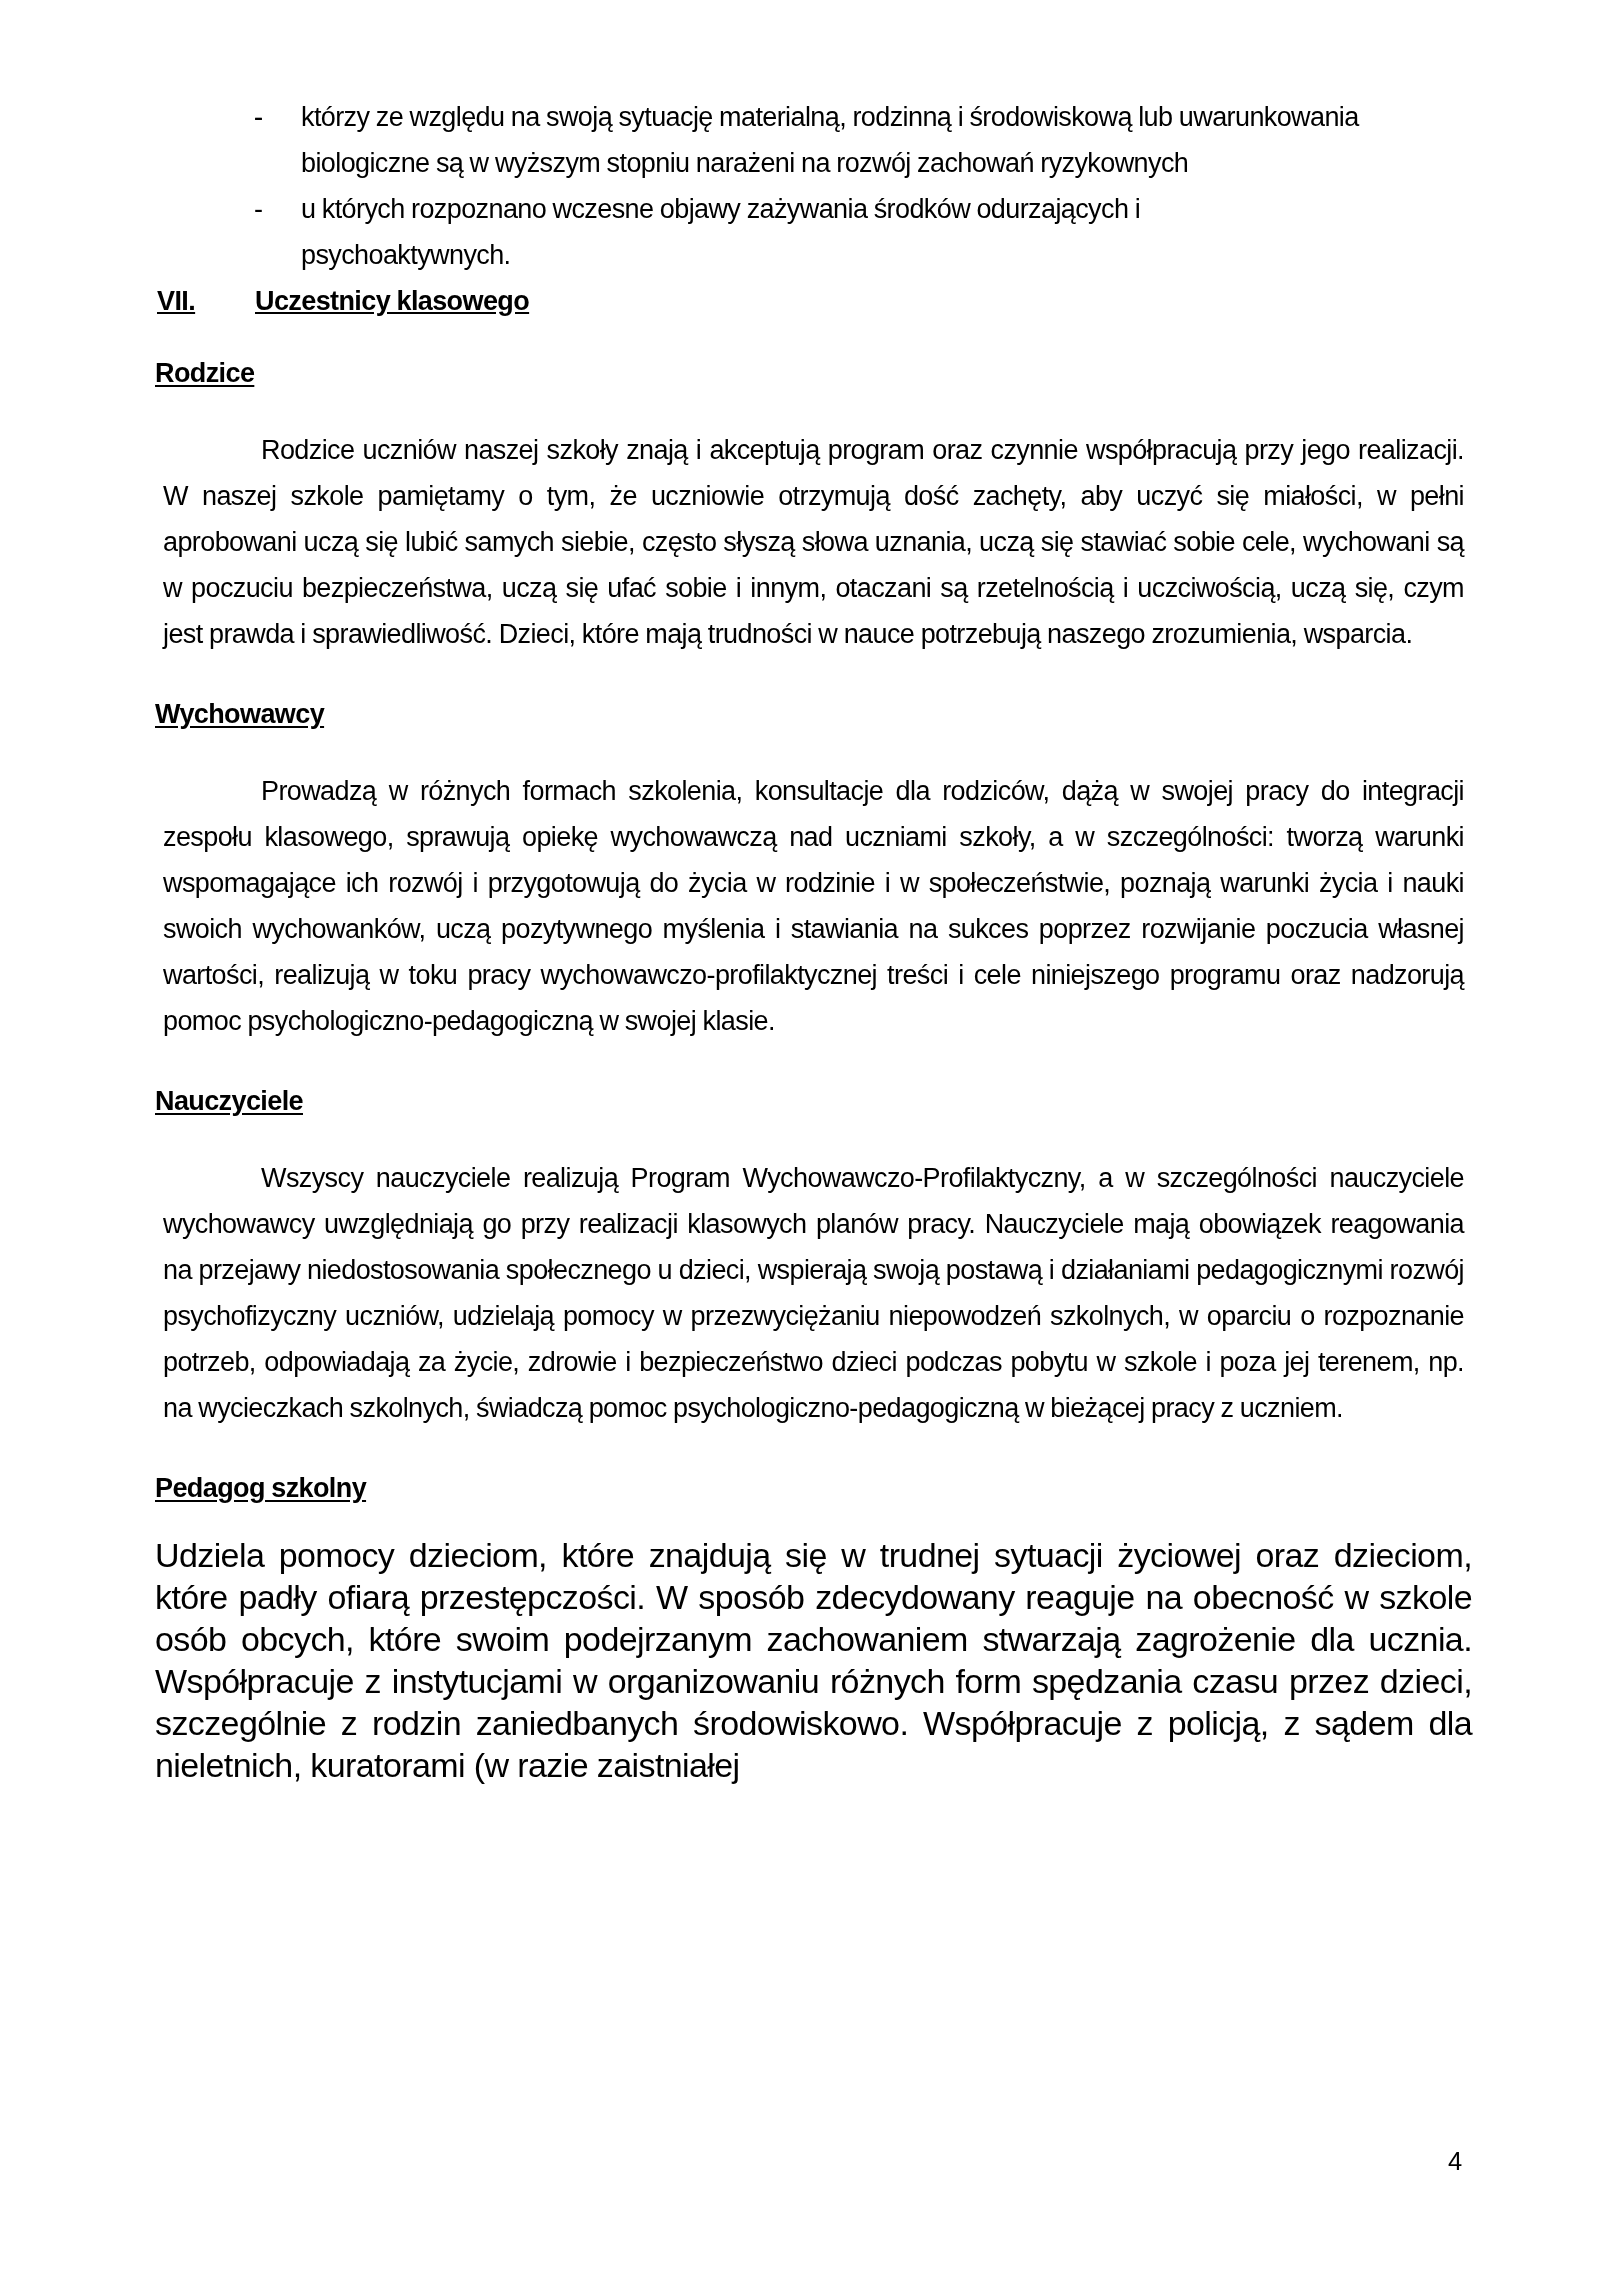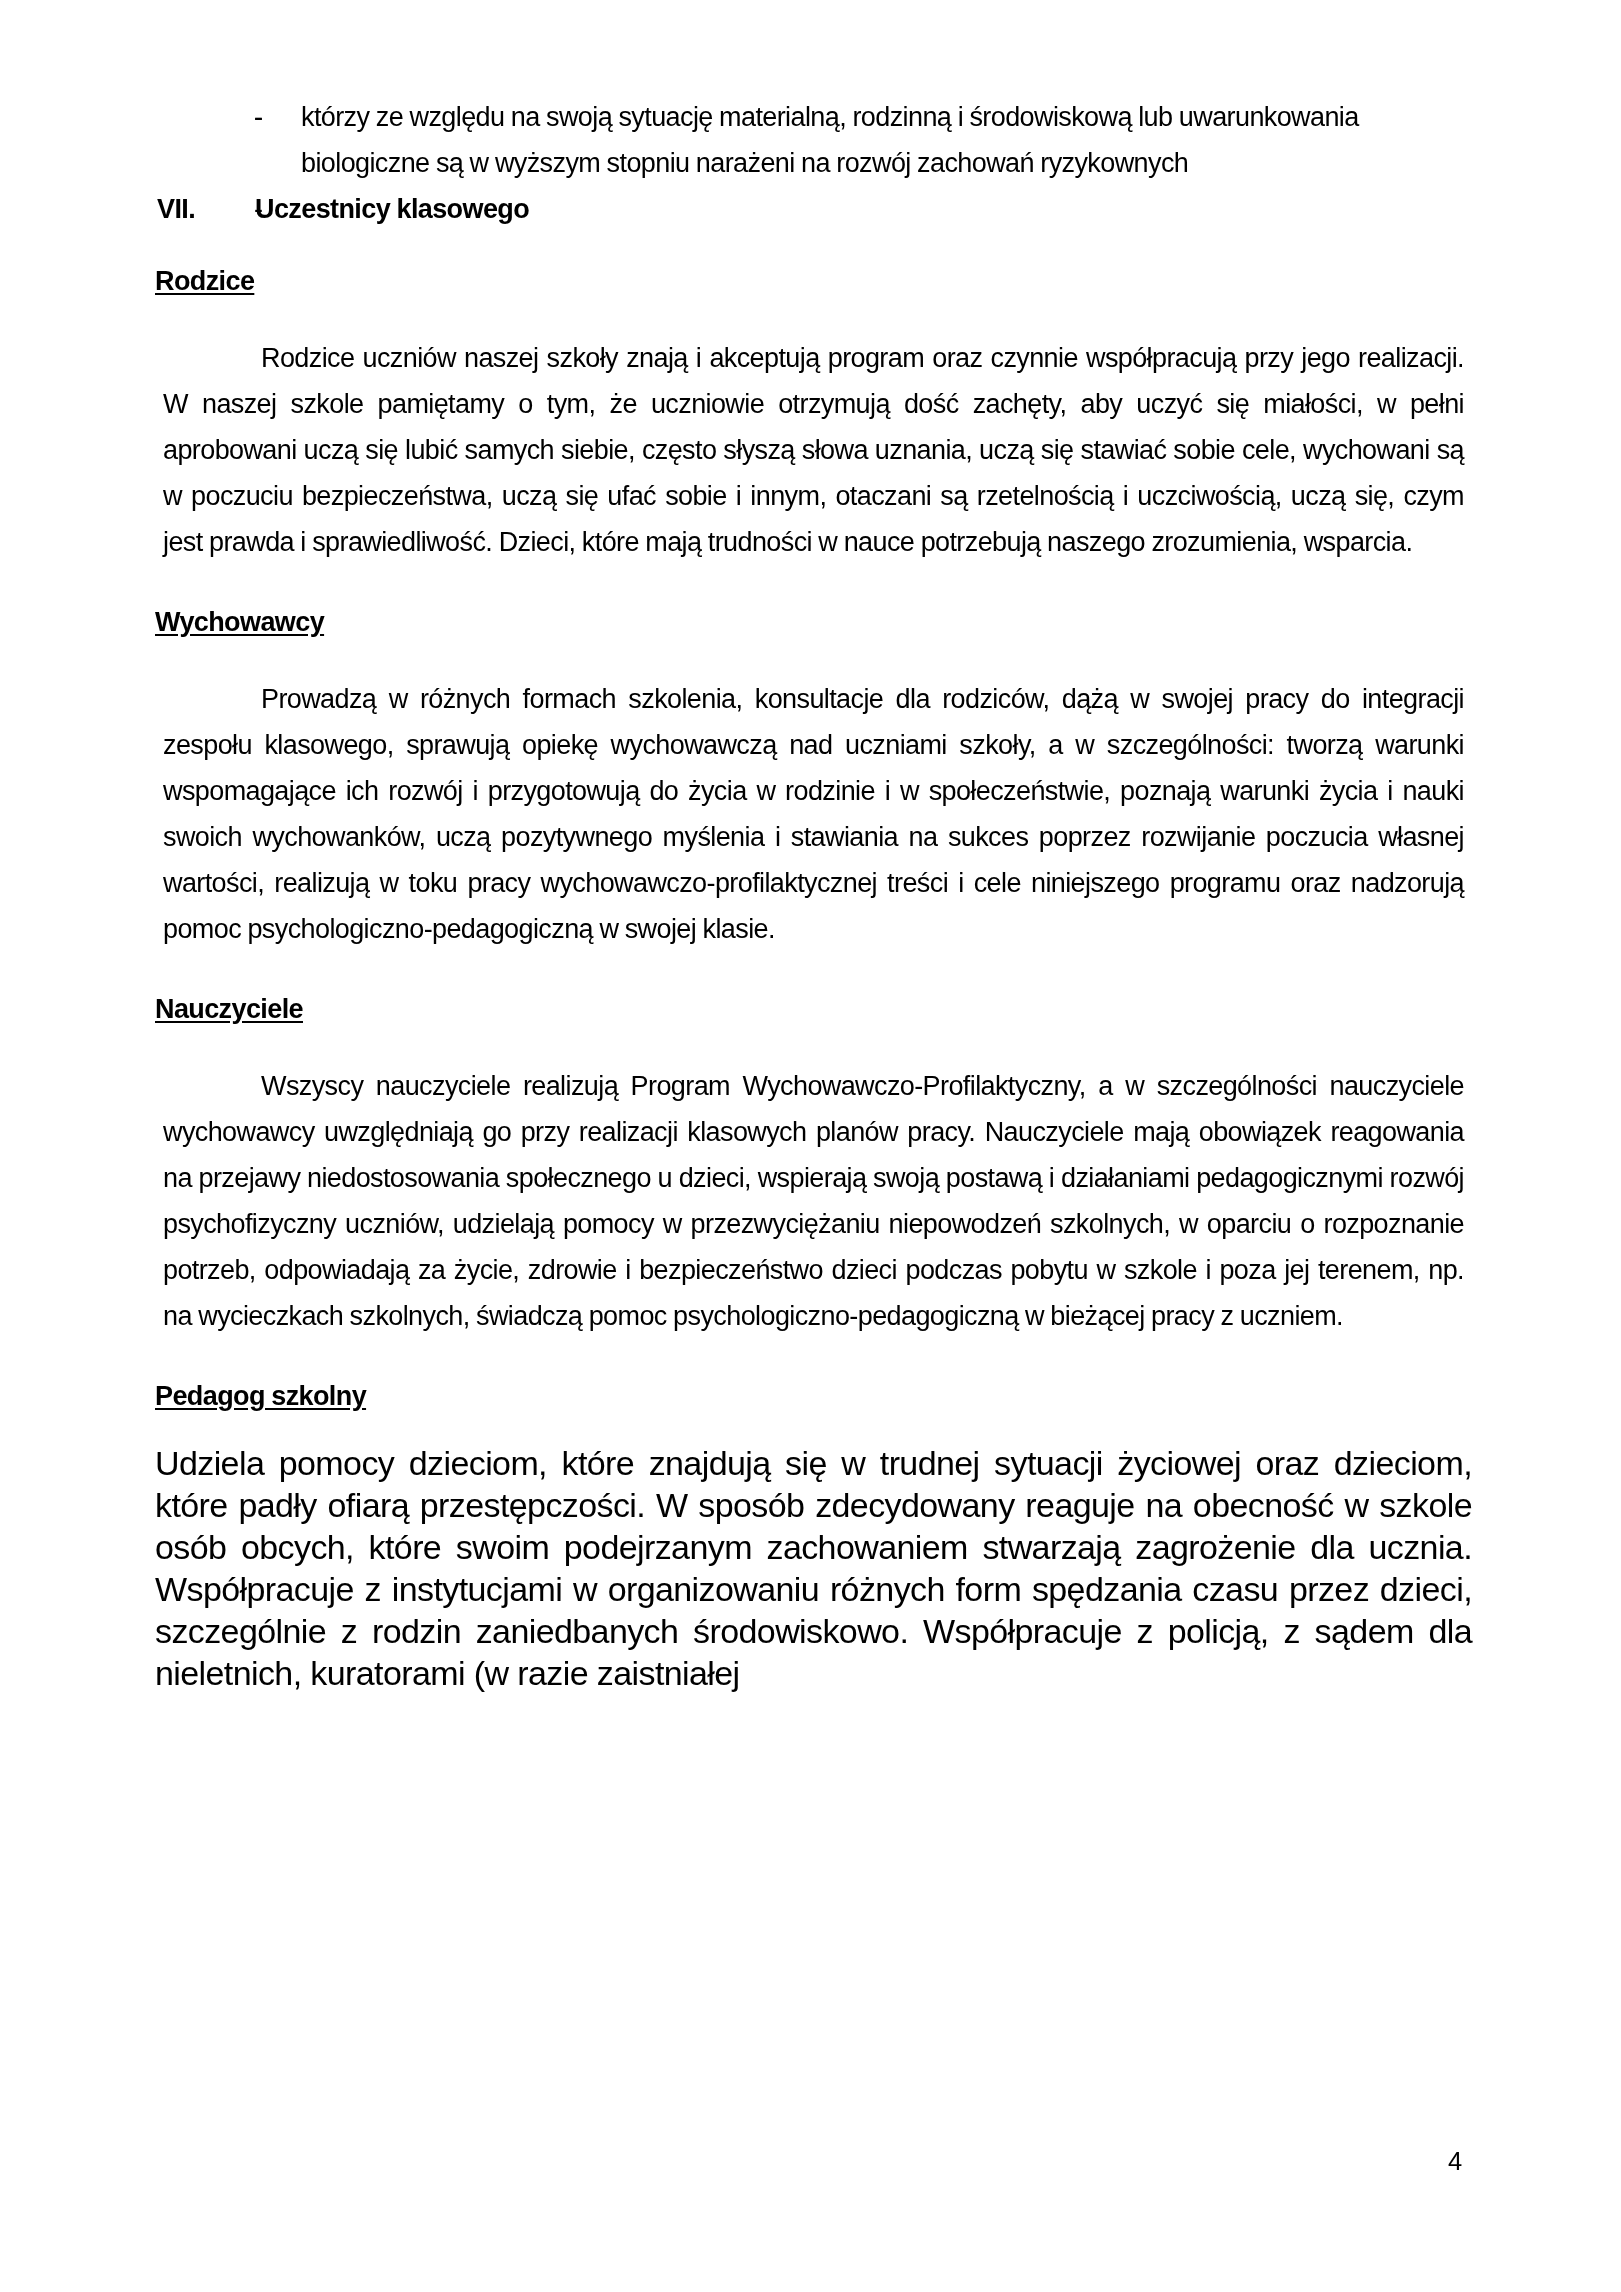--- a/index.html
+++ b/index.html
@@ -39,20 +39,21 @@
     }
     .bullets li .dash {
       position: absolute;
       left: 99px;
       top: 0;
     }
     .section-title {
       font-weight: bold;
       display: flex;
       margin-top: 0;
+      text-decoration: underline;
     }
     .section-title .num {
       width: 98px;
       padding-left: 2px;
     }
     .subhead {
       font-weight: bold;
       text-decoration: underline;
       text-underline-offset: 2.9px;
       margin-top: 25.5px;
@@ -91,20 +92,21 @@
   <ul class="bullets text">
     <li>
       <span class="dash">-</span>
     </li>
     <li>
       <span class="dash">-</span>
       <span>którzy ze względu na swoją sytuację materialną, rodzinną i środowiskową lub uwarunkowania biologiczne są w wyższym stopniu narażeni na rozwój zachowań ryzykownych</span>
     </li>
     <li style="padding-right:157px;">
       <span class="dash">-</span>
+      <span>u których rozpoznano wczesne objawy zażywania środków odurzających i psychoaktywnych.</span>
     </li>
   </ul>
 
   <div class="section-title text">
     <span class="num">VII.</span>
     <span>Uczestnicy klasowego</span>
   </div>
 
   <div>
     <div class="subhead text">Rodzice</div>

